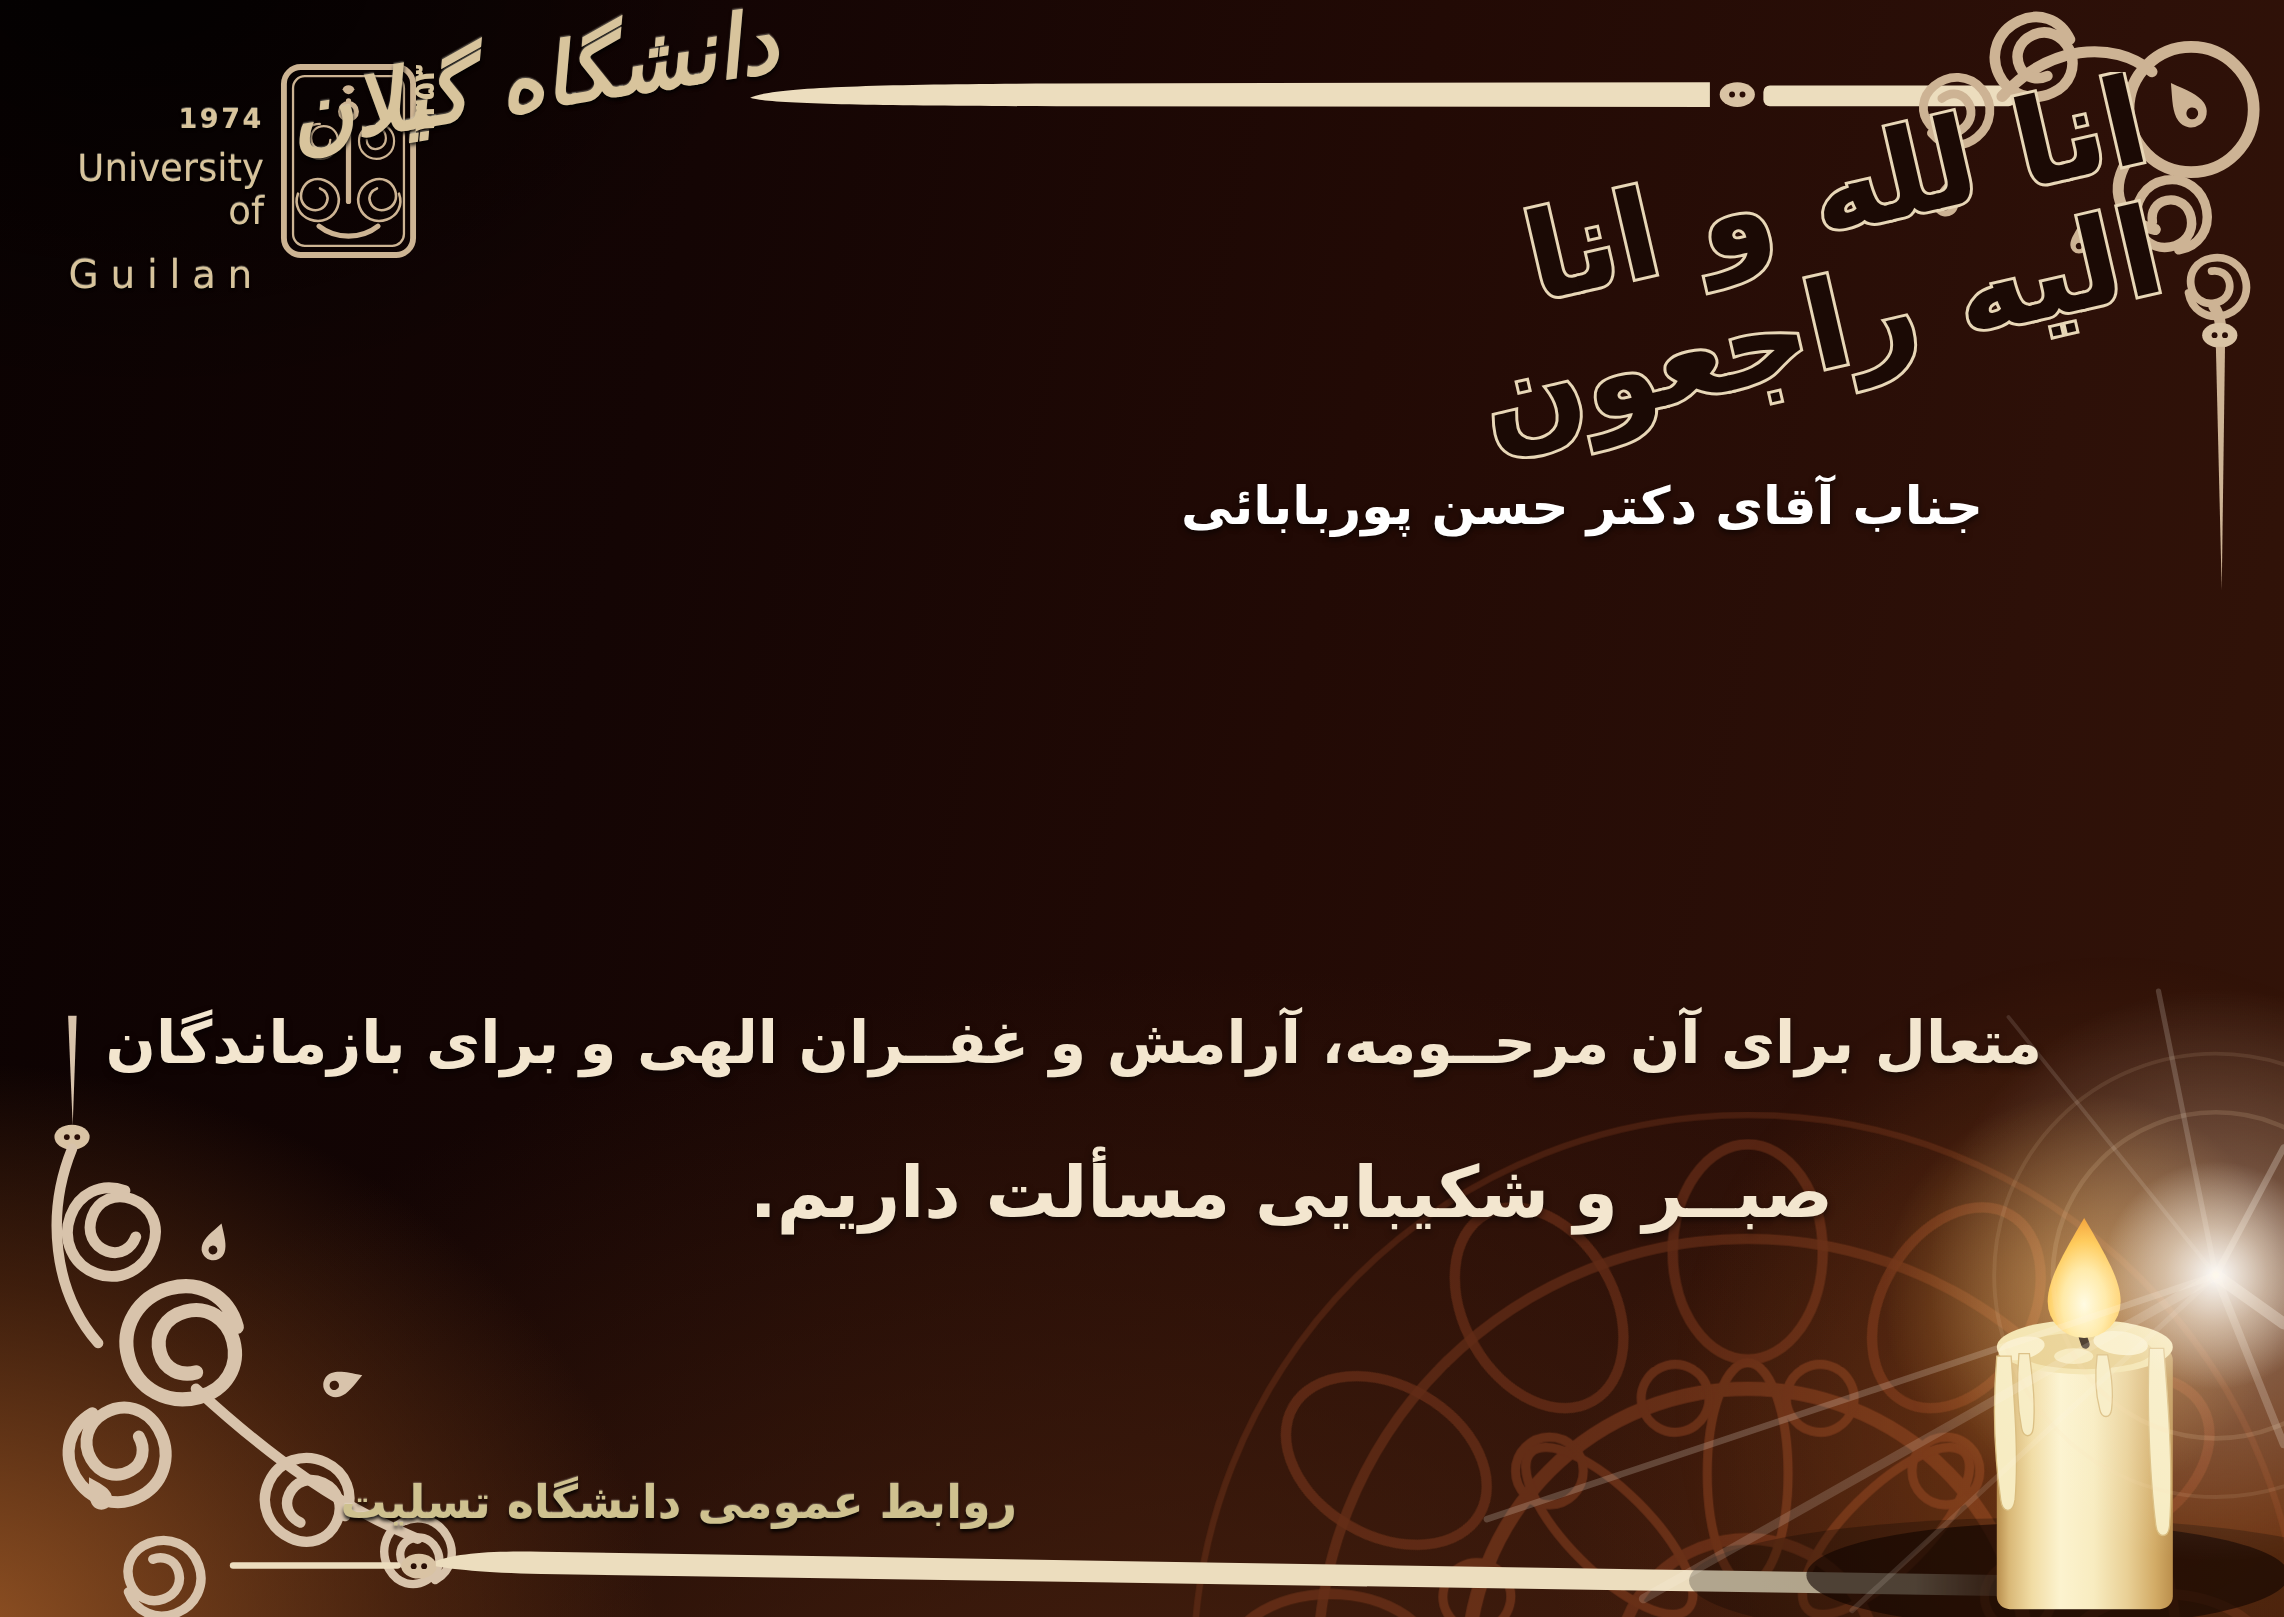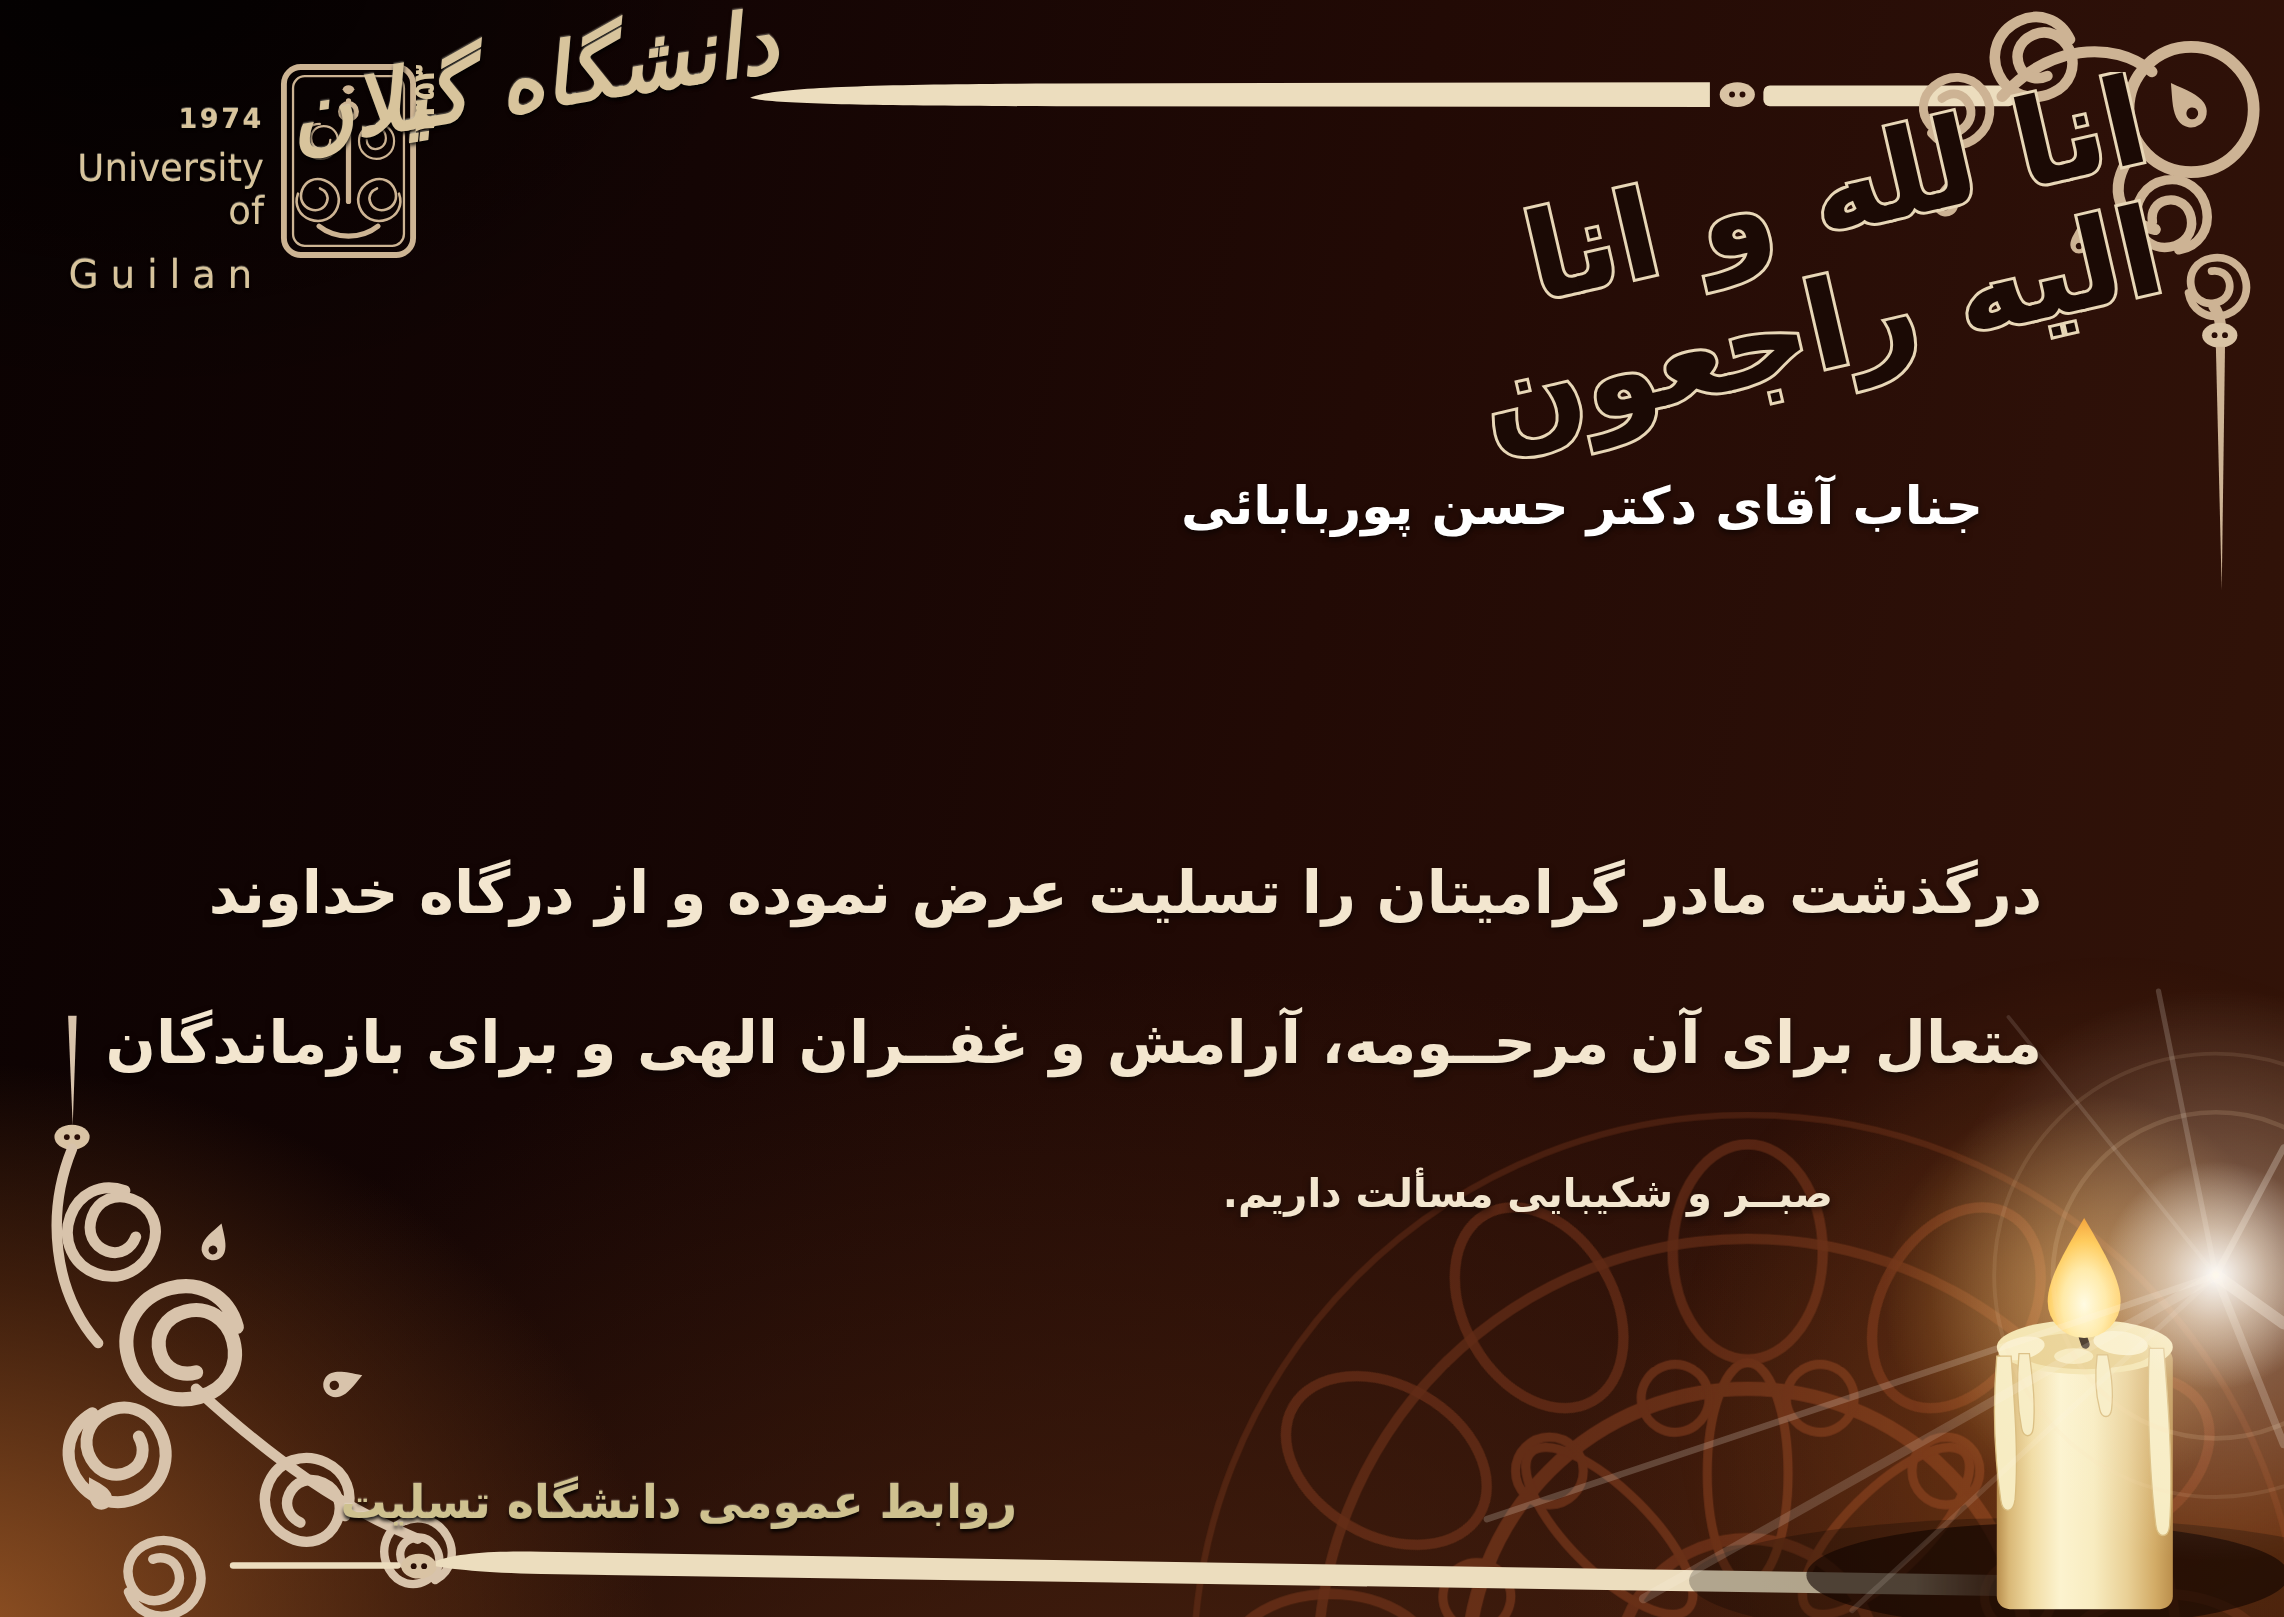--- a/index.html
+++ b/index.html
@@ -19,21 +19,21 @@
   .recipient{
     right:301px;color:#ffffff;font-weight:bold;font-size:52px;line-height:137px;
     text-align:right;text-shadow:0 3.3px 6.5px rgba(0,0,0,.6);
   }
   .msg{
     left:241px;width:1801px;color:#f3e6cf;font-weight:bold;font-size:59px;line-height:140px;
     text-align:justify;text-align-last:justify;-moz-text-align-last:justify;
     text-shadow:0 3.3px 7.8px rgba(0,0,0,.55);
   }
   .msg-last{
-    right:451px;color:#f3e6cf;font-weight:bold;font-size:40px;line-height:140px;
+    right:451px;color:#f3e6cf;font-weight:bold;font-size:71px;line-height:140px;
     text-align:right;text-shadow:0 3.3px 7.8px rgba(0,0,0,.55);
   }
   .footer-sig{
     left:365px;top:1475px;width:652px;color:#cec18f;font-weight:bold;font-size:46px;
     text-align:center;
     text-shadow:0 -1.3px 1.3px rgba(255,255,240,.28), 0 2.6px 3.9px rgba(0,0,0,.85);
   }
   .logo-en{left:57px;top:103px;width:207px;text-align:right;color:#d8c49c;
     text-shadow:0 -0.7px 0.7px rgba(255,255,230,.35),0 2px 2.6px rgba(0,0,0,.8);}
   .logo-year{font-size:27px;font-weight:bold;letter-spacing:2.6px;}
@@ -269,20 +269,19 @@
         <path d="M60 250 C85 270 125 270 150 250"></path>
       </g>
     </g>
   </svg>
 
   <div class="abs z3 fa logo-fa-name" lang="fa">دانشگاه گیلان</div>
   <div class="abs z3 fa logo-fa-year" lang="fa">۱۳۵۳</div>
 
   <div class="abs z3 fa recipient" style="top:438px" lang="fa">جناب آقای دکتر حسن پوربابائی</div>
 
-  <div class="abs z3 fa msg" style="top:823px" lang="fa">درگذشت مادر گرامیتان را تسلیت عرض نموده و از درگاه خداوند</div>
   <div class="abs z3 fa msg" style="top:973px" lang="fa">متعال برای آن مرحــومه، آرامش و غفــران الهی و برای بازماندگان</div>
   <div class="abs z3 fa msg-last" style="top:1123px" lang="fa">صبــر و شکیبایی مسألت داریم.</div>
 
   <div class="abs z3 fa footer-sig" lang="fa">روابط عمومی دانشگاه تسلیت</div>
 
 </div>
 
 
 </body></html>

